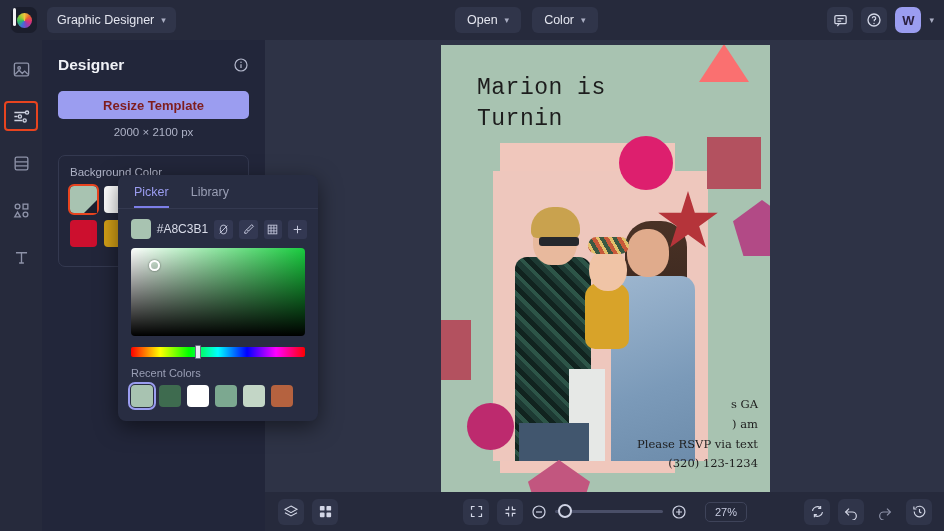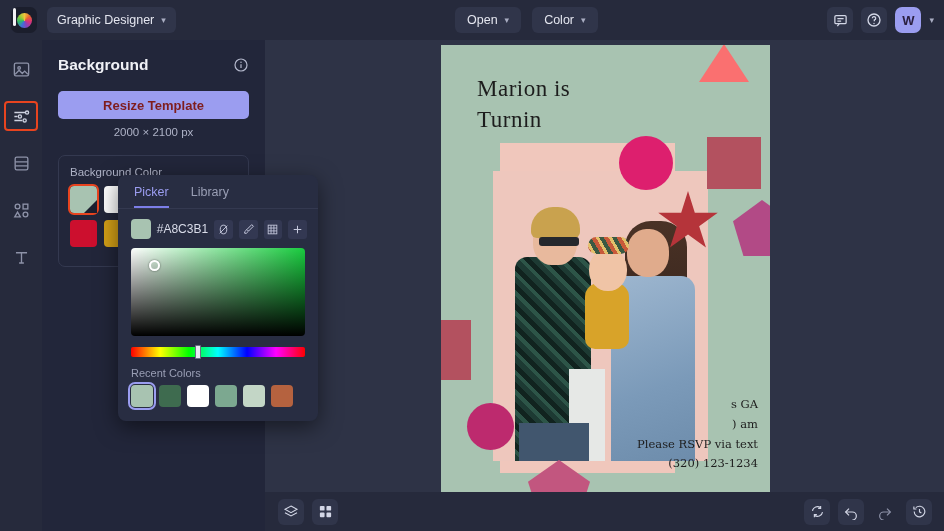--- a/index.html
+++ b/index.html
@@ -127,21 +127,21 @@
     position: absolute; left: 265px; top: 40px; width: 679px; height: 452px;
     background: #2e3346; overflow: hidden;
   }
   #canvas {
     position: absolute; left: 176px; top: 5px; width: 329px; height: 454px;
     background: #a8c3b1; overflow: hidden;
   }
   .cv { position: absolute; }
   .headline {
     left: 36px; top: 28px; width: 260px;
-    font-family: Liberation Serif, serif; font-size: 23px; line-height: 1.35;
+    font-family: Liberation Mono, monospace; font-size: 23px; line-height: 1.35;
     color: #1d1d1d; letter-spacing: .5px;
   }
   .pinkblock { left: 59px; top: 98px; width: 175px; height: 330px; background: #f0c7bc; }
   .photo {
     left: 52px; top: 126px; width: 215px; height: 290px; overflow: hidden;
   }
   .tri { left: 258px; top: -1px; width: 0; height: 0;
          border-left: 25px solid transparent; border-right: 25px solid transparent;
          border-bottom: 38px solid #fa7070; }
   .sq { left: 266px; top: 92px; width: 54px; height: 52px; background: #b3515f; }
@@ -273,21 +273,21 @@
     </div>
     <div class="rail-item">
       <svg width="19" height="19" viewBox="0 0 24 24" fill="none" stroke="currentColor" stroke-width="1.7">
         <path d="M5 6h14M12 6v13M9 19h6"></path>
       </svg>
     </div>
   </div>
 
   <div id="panel">
     <div class="panel-head">
-      <div class="panel-title">Background</div>
+      <div class="panel-title">Designer</div>
       <span class="info-icon">
         <svg width="16" height="16" viewBox="0 0 24 24" fill="none" stroke="#b4b8cc" stroke-width="1.8">
           <circle cx="12" cy="12" r="9"></circle>
             <path d="M12 11v5.5"></path>
             <circle cx="12" cy="7.8" r="1.1" fill="#b4b8cc" stroke="none"></circle>
         </svg>
       </span>
     </div>
 
     <div class="resize-btn">Resize Template</div>
@@ -414,20 +414,48 @@
       <div class="icon-btn">
         <svg width="15" height="15" viewBox="0 0 24 24" fill="#d3d7e6">
           <rect x="3" y="3" width="7.5" height="7.5" rx="1.5"></rect>
             <rect x="13.5" y="3" width="7.5" height="7.5" rx="1.5"></rect>
           <rect x="3" y="13.5" width="7.5" height="7.5" rx="1.5"></rect>
             <rect x="13.5" y="13.5" width="7.5" height="7.5" rx="1.5"></rect>
         </svg>
       </div>
     </div>
 
+    <div class="bb-center">
+      <div class="icon-btn">
+        <svg width="15" height="15" viewBox="0 0 24 24" fill="none" stroke="#d3d7e6" stroke-width="1.9">
+          <path d="M4 9V4h5M20 9V4h-5M4 15v5h5M20 15v5h-5"></path>
+        </svg>
+      </div>
+      <div class="icon-btn">
+        <svg width="15" height="15" viewBox="0 0 24 24" fill="none" stroke="#d3d7e6" stroke-width="1.9">
+          <path d="M9 4v5H4M15 4v5h5M9 20v-5H4M15 20v-5h5"></path>
+        </svg>
+      </div>
+      <span style="cursor:pointer">
+        <svg width="16" height="16" viewBox="0 0 24 24" fill="none" stroke="#cfd3e4" stroke-width="1.8">
+          <circle cx="12" cy="12" r="9"></circle>
+            <path d="M7.5 12h9"></path>
+        </svg>
+      </span>
+      <div class="zoom-slider">
+        <div class="zoom-knob"></div>
+      </div>
+      <span style="cursor:pointer">
+        <svg width="16" height="16" viewBox="0 0 24 24" fill="none" stroke="#cfd3e4" stroke-width="1.8">
+          <circle cx="12" cy="12" r="9"></circle>
+            <path d="M7.5 12h9M12 7.5v9"></path>
+        </svg>
+      </span>
+      <div class="zoom-val">27%</div>
+    </div>
 
     <div class="bb-right">
       <div class="icon-btn">
         <svg width="15" height="15" viewBox="0 0 24 24" fill="none" stroke="#d3d7e6" stroke-width="1.8">
           <path d="M4 11a8 8 0 0 1 13-5M20 13a8 8 0 0 1-13 5"></path>
             <path d="M17 3v4h-4M7 21v-4h4"></path>
         </svg>
       </div>
       <div class="icon-btn">
         <svg width="16" height="16" viewBox="0 0 24 24" fill="none" stroke="#d3d7e6" stroke-width="1.8">

